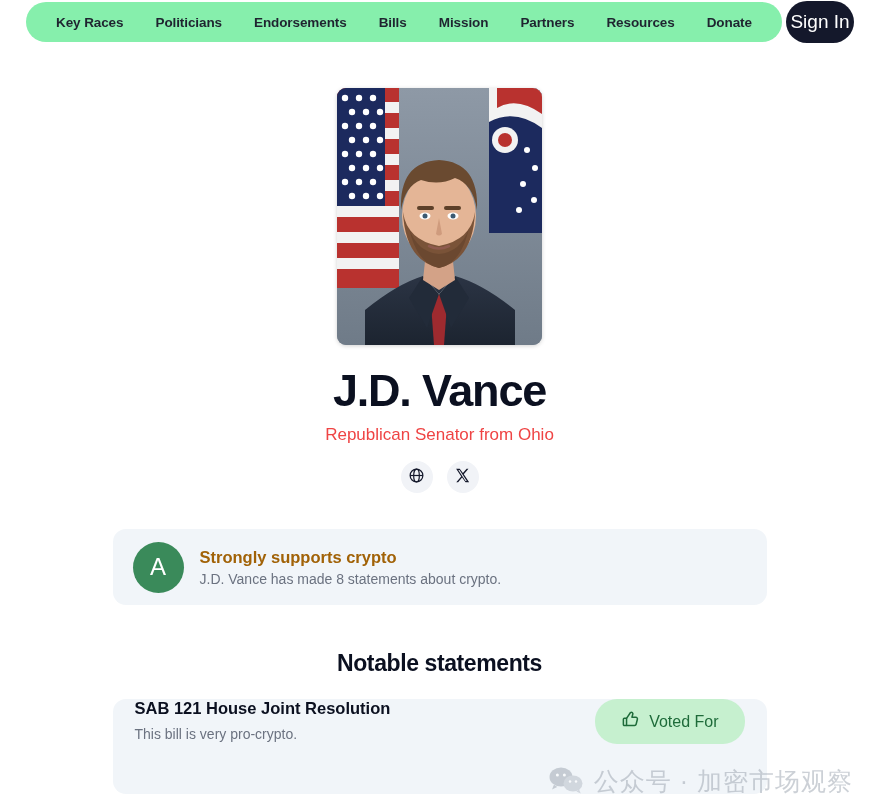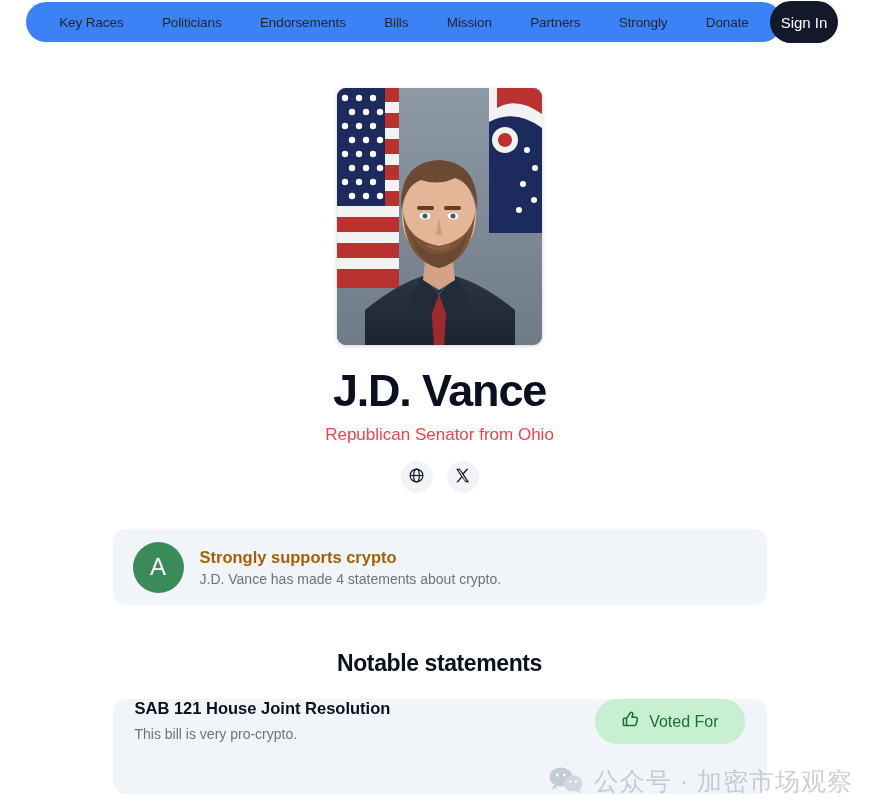--- a/index.html
+++ b/index.html
@@ -13,45 +13,46 @@
   
   .nav-wrap {
     position: relative;
     height: 44px;
     padding: 0 20px;
   }
   .nav-pill {
     position: absolute;
     left: 26px; top: 2px;
     width: 756px; height: 40px;
-    background: #3b82f6;
+    background: #86efac;
     border-radius: 22px;
     display: flex;
     align-items: center;
     justify-content: space-around;
     padding: 0 14px;
+    font-weight: bold;
   }
   .nav-item {
     font-size: 13.5px;
     color: #1f2430;
     letter-spacing: -0.1px;
     white-space: nowrap;
     cursor: pointer;
   }
   .signin-btn {
     position: absolute;
-    right: 41px; top: 1px;
+    right: 25px; top: 1px;
     width: 68px; height: 42px;
     background: #14182b;
     color: #ffffff;
     border-radius: 21px;
     display: flex;
     align-items: center;
     justify-content: center;
-    font-size: 15px;
+    font-size: 19px;
     cursor: pointer;
   }
 
   
   .profile {
     margin-top: 44px;
     display: flex;
     flex-direction: column;
     align-items: center;
   }
@@ -190,21 +191,21 @@
 <body>
 
 <div class="nav-wrap">
   <div class="nav-pill">
     <div class="nav-item">Key Races</div>
     <div class="nav-item">Politicians</div>
     <div class="nav-item">Endorsements</div>
     <div class="nav-item">Bills</div>
     <div class="nav-item">Mission</div>
     <div class="nav-item">Partners</div>
-    <div class="nav-item">Strongly</div>
+    <div class="nav-item">Resources</div>
     <div class="nav-item">Donate</div>
   </div>
   <div class="signin-btn">Sign In</div>
 </div>
 
 <div class="profile">
 
   <div class="portrait">
     <svg viewBox="0 0 205 257" preserveAspectRatio="xMidYMid slice">
       <defs>
@@ -330,21 +331,21 @@
         </svg>
       </span>
     </div>
   </div>
 </div>
 
 <div class="rating-card">
   <div class="grade-circle">A</div>
   <div>
     <div class="rating-title">Strongly supports crypto</div>
-    <div class="rating-sub">J.D. Vance has made 4 statements about crypto.</div>
+    <div class="rating-sub">J.D. Vance has made 8 statements about crypto.</div>
   </div>
 </div>
 
 <div class="section-title">Notable statements</div>
 
 <div class="bill-card">
   <div>
     <div class="bill-title">SAB 121 House Joint Resolution</div>
     <div class="bill-desc">This bill is very pro-crypto.</div>
   </div>

